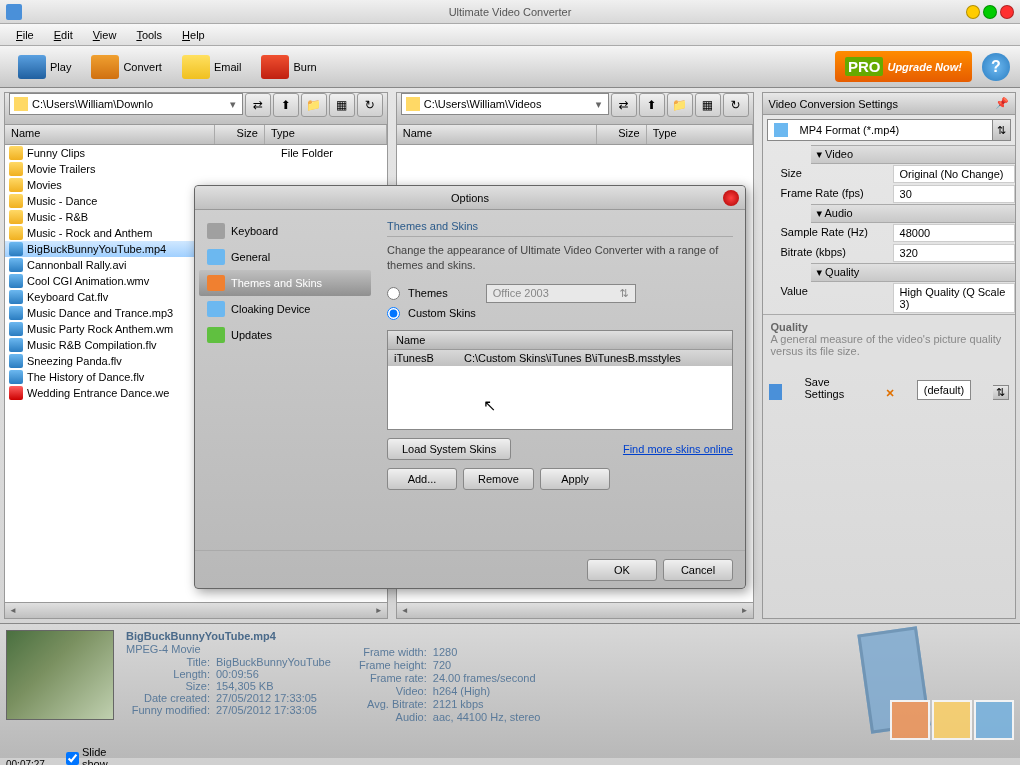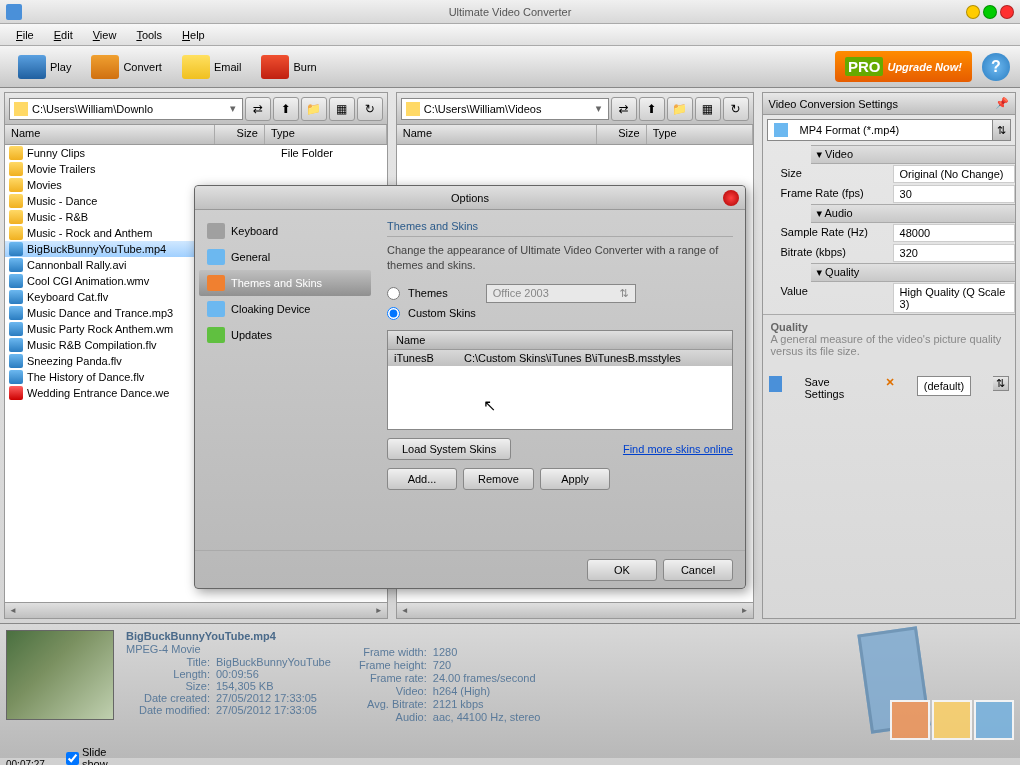--- a/index.html
+++ b/index.html
@@ -15,21 +15,21 @@
 .toolbar { height: 42px; background: linear-gradient(to bottom, #f5f5f5, #c8c8c8); display: flex; align-items: center; padding: 0 10px; gap: 4px; border-bottom: 1px solid #888; }
 .tool-btn { display: flex; align-items: center; gap: 4px; padding: 4px 8px; cursor: pointer; border-radius: 3px; }
 .tool-icon { width: 28px; height: 24px; display: inline-block; border-radius: 3px; }
 .upgrade-btn { margin-left: auto; background: linear-gradient(to bottom, #ff8c00, #e65c00); color: white; padding: 6px 10px; border-radius: 4px; display: flex; align-items: center; gap: 4px; font-style: italic; font-weight: bold; }
 .help-btn { width: 28px; height: 28px; background: radial-gradient(circle, #6cb8f0, #2a7cc0); border-radius: 50%; color: white; display: flex; align-items: center; justify-content: center; font-size: 16px; font-weight: bold; margin-left: 6px; }
 .main-area { display: flex; height: 535px; }
 .panel { border: 1px solid #999; margin: 4px; background: #fff; display: flex; flex-direction: column; }
 .panel-left { width: 386px; }
 .panel-mid { width: 360px; }
 .panel-right { width: 256px; background: linear-gradient(to bottom, #e8e8e8, #d8d8d8); }
-.panel-toolbar { height: 32px; background: linear-gradient(to bottom, #e8e8e8, #c0c0c0); display: flex; align-items: center; padding: 0 4px; gap: 2px; border-bottom: 1px solid #999; }
+.panel-toolbar { height: 32px; background: linear-gradient(to bottom, #e8e8e8, #c0c0c0); display: flex; padding: 0 4px; gap: 2px; border-bottom: 1px solid #999; }
 .path-input { flex: 1; height: 22px; background: white; border: 1px solid #888; padding: 0 20px 0 4px; display: flex; align-items: center; position: relative; }
 .path-input .dd { position: absolute; right: 2px; width: 14px; text-align: center; color: #666; }
 .mini-btn { width: 26px; height: 24px; background: linear-gradient(to bottom, #f0f0f0, #d0d0d0); border: 1px solid #999; border-radius: 3px; display: flex; align-items: center; justify-content: center; font-size: 12px; cursor: pointer; }
 .col-headers { height: 20px; background: linear-gradient(to bottom, #e8e8e8, #c0c0c0); display: flex; border-bottom: 1px solid #999; }
 .col-headers span { padding: 2px 6px; border-right: 1px solid #aaa; }
 .file-list { flex: 1; background: white; overflow: auto; }
 .file-row { display: flex; align-items: center; padding: 1px 4px; gap: 4px; height: 16px; }
 .file-row.selected { background: linear-gradient(to bottom, #d0e8ff, #a0d0ff); }
 .file-icon { width: 14px; height: 14px; display: inline-block; }
 .folder-icon { background: linear-gradient(to bottom, #ffd966, #f0b020); border-radius: 2px; }
@@ -41,21 +41,21 @@
 .settings-header { height: 22px; background: linear-gradient(to bottom, #e8e8e8, #c0c0c0); padding: 3px 6px; border-bottom: 1px solid #999; display: flex; align-items: center; }
 .settings-header .pin { margin-left: auto; }
 .format-row { padding: 4px; display: flex; }
 .format-input { flex: 1; background: white; border: 1px solid #888; padding: 3px 6px; display: flex; align-items: center; gap: 12px; }
 .format-dd { width: 18px; background: linear-gradient(to bottom, #e8e8e8, #c0c0c0); border: 1px solid #888; border-left: none; display: flex; align-items: center; justify-content: center; }
 .section-head { background: linear-gradient(to bottom, #e0e0e0, #c8c8c8); padding: 2px 6px; border-top: 1px solid #aaa; border-bottom: 1px solid #aaa; margin-left: 48px; }
 .prop-row { display: flex; padding: 1px 0; }
 .prop-row .k { width: 130px; padding: 2px 6px 2px 18px; }
 .prop-row .v { flex: 1; padding: 2px 6px; background: white; border: 1px solid #ccc; }
 .quality-desc { padding: 6px 8px; color: #888; background: #e0e0e0; border-top: 1px solid #aaa; height: 56px; }
-.save-row { display: flex; align-items: flex-start; padding: 6px; gap: 22px; }
+.save-row { display: flex; align-items: flex-end; padding: 6px; gap: 22px; }
 .save-input { flex: 1; background: white; border: 1px solid #888; padding: 3px 6px; }
 .bottom-panel { height: 135px; background: linear-gradient(to bottom, #d8d8d8, #b8b8b8); border-top: 1px solid #888; display: flex; padding: 6px; gap: 12px; }
 .thumb { width: 108px; height: 90px; background: linear-gradient(135deg, #4a7040 0%, #7a9060 40%, #c0d0b0 100%); border: 1px solid #666; position: relative; }
 .thumb-time { position: absolute; bottom: -18px; left: 0; font-size: 10px; }
 .slideshow { position: absolute; bottom: -18px; left: 60px; font-size: 10px; display: flex; align-items: center; gap: 3px; }
 .meta-col { display: flex; flex-direction: column; gap: 1px; }
 .meta-row { display: flex; }
 .meta-row .mk { width: 90px; text-align: right; color: #5a7a9a; padding-right: 6px; }
 .meta-row .mv { color: #5a7a9a; }
 .meta-title { color: #4a6a8a; font-weight: bold; }
@@ -347,21 +347,21 @@
         </div>
         <div class="meta-row">
           <span class="mk">Size:</span>
           <span class="mv">154,305 KB</span>
         </div>
         <div class="meta-row">
           <span class="mk">Date created:</span>
           <span class="mv">27/05/2012 17:33:05</span>
         </div>
         <div class="meta-row">
-          <span class="mk">Date modified:</span>
+          <span class="mk">Funny modified:</span>
           <span class="mv">27/05/2012 17:33:05</span>
         </div>
       </div>
   </div>
   <div class="meta-col" style="margin-top:16px" id="meta2">
       <div class="meta-row">
         <span class="mk">Frame width:</span>
         <span class="mv">1280</span>
       </div>
       <div class="meta-row">

